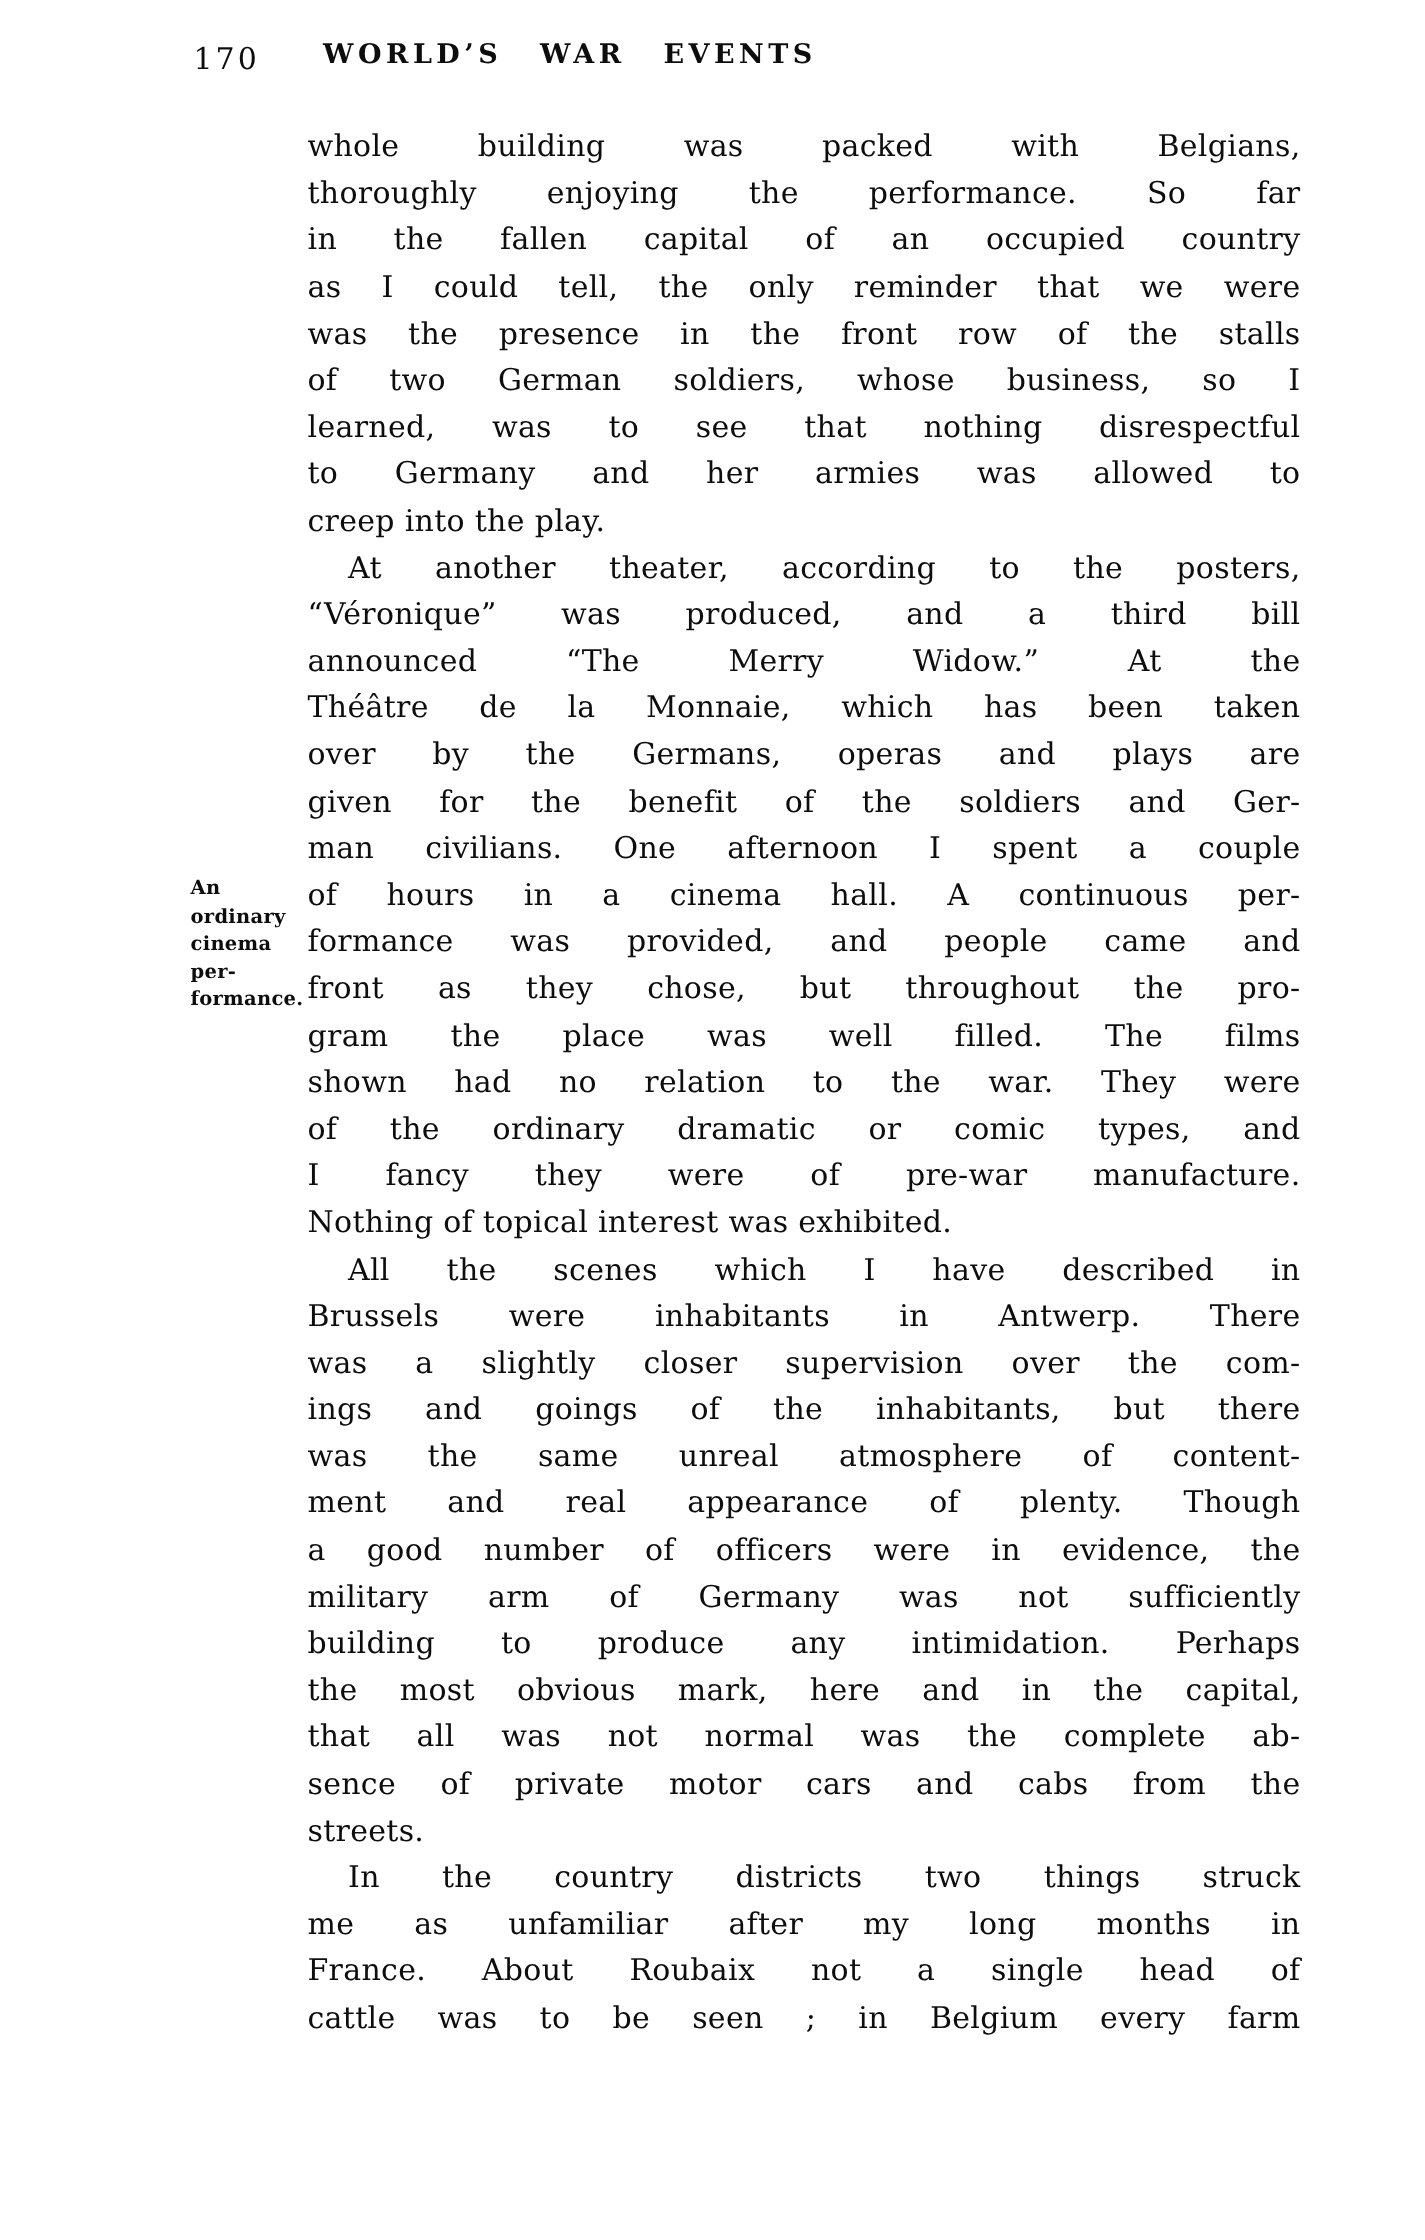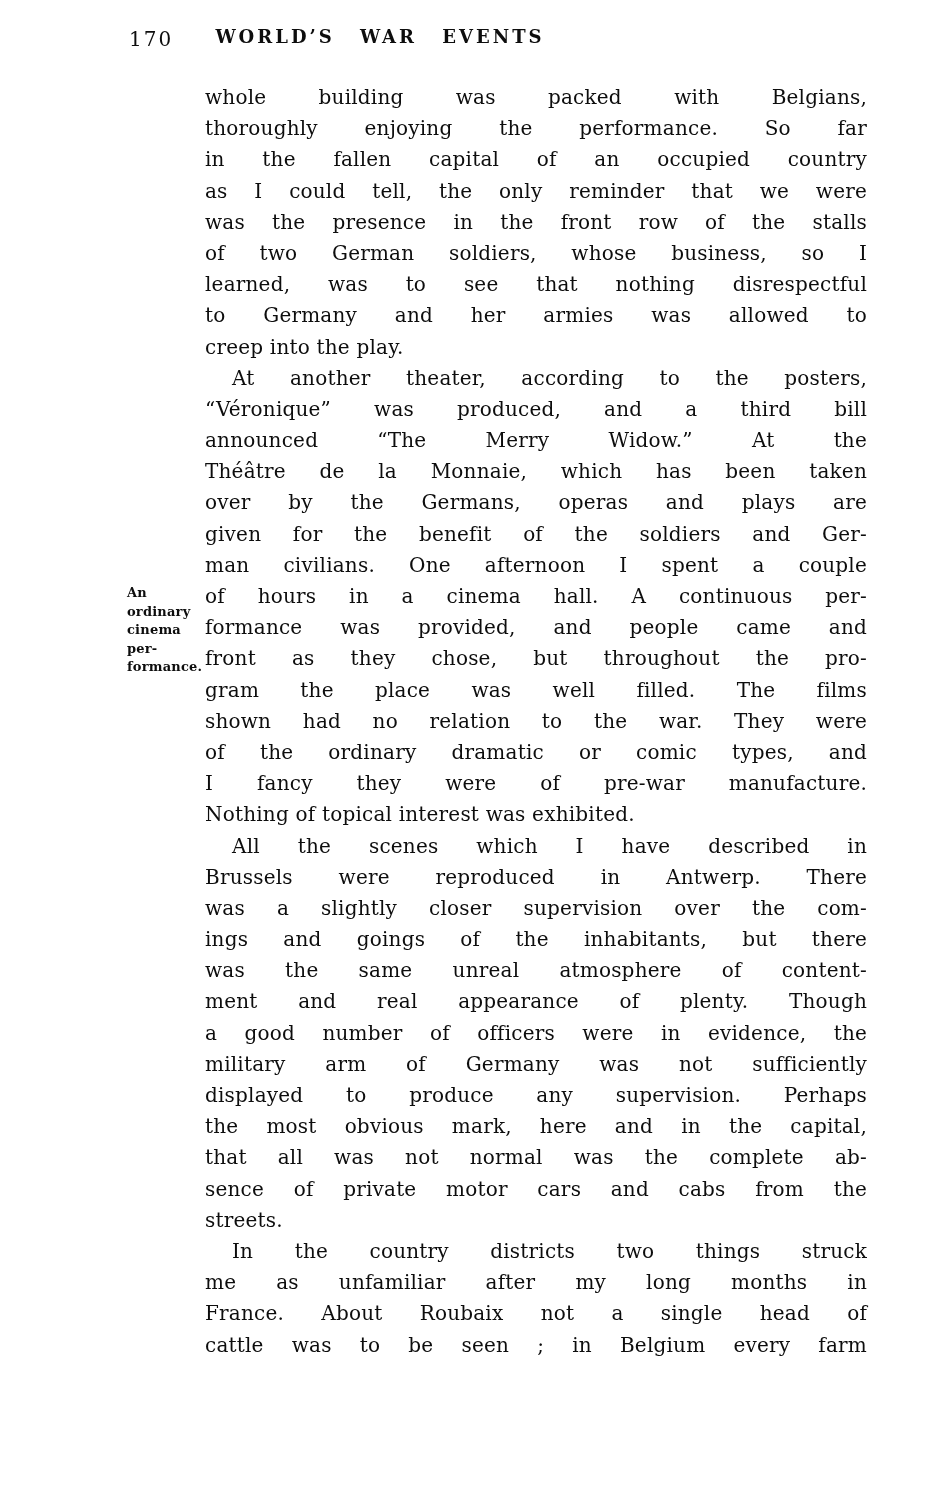--- a/index.html
+++ b/index.html
@@ -116,28 +116,28 @@
         <div class="line just">formance was provided, and people came and</div>
         <div class="line just">front as they chose, but throughout the pro-</div>
         <div class="line just">gram the place was well filled.  The films</div>
         <div class="line just">shown had no relation to the war.  They were</div>
         <div class="line just">of the ordinary dramatic or comic types, and</div>
         <div class="line just">I fancy they were of pre-war manufacture.</div>
         <div class="line">Nothing of topical interest was exhibited.</div>
       </div>
       <div class="paragraph">
         <div class="line just ind">All the scenes which I have described in</div>
-        <div class="line just">Brussels were reproduced in Antwerp.  There</div>
+        <div class="line just">Brussels were inhabitants in Antwerp.  There</div>
         <div class="line just">was a slightly closer supervision over the com-</div>
         <div class="line just">ings and goings of the inhabitants, but there</div>
         <div class="line just">was the same unreal atmosphere of content-</div>
         <div class="line just">ment and real appearance of plenty.  Though</div>
         <div class="line just">a good number of officers were in evidence, the</div>
         <div class="line just">military arm of Germany was not sufficiently</div>
-        <div class="line just">displayed to produce any supervision.  Perhaps</div>
+        <div class="line just">building to produce any intimidation.  Perhaps</div>
         <div class="line just">the most obvious mark, here and in the capital,</div>
         <div class="line just">that all was not normal was the complete ab-</div>
         <div class="line just">sence of private motor cars and cabs from the</div>
         <div class="line">streets.</div>
       </div>
       <div class="paragraph">
         <div class="line just ind">In the country districts two things struck</div>
         <div class="line just">me as unfamiliar after my long months in</div>
         <div class="line just">France.  About Roubaix not a single head of</div>
         <div class="line just">cattle was to be seen ; in Belgium every farm</div>

